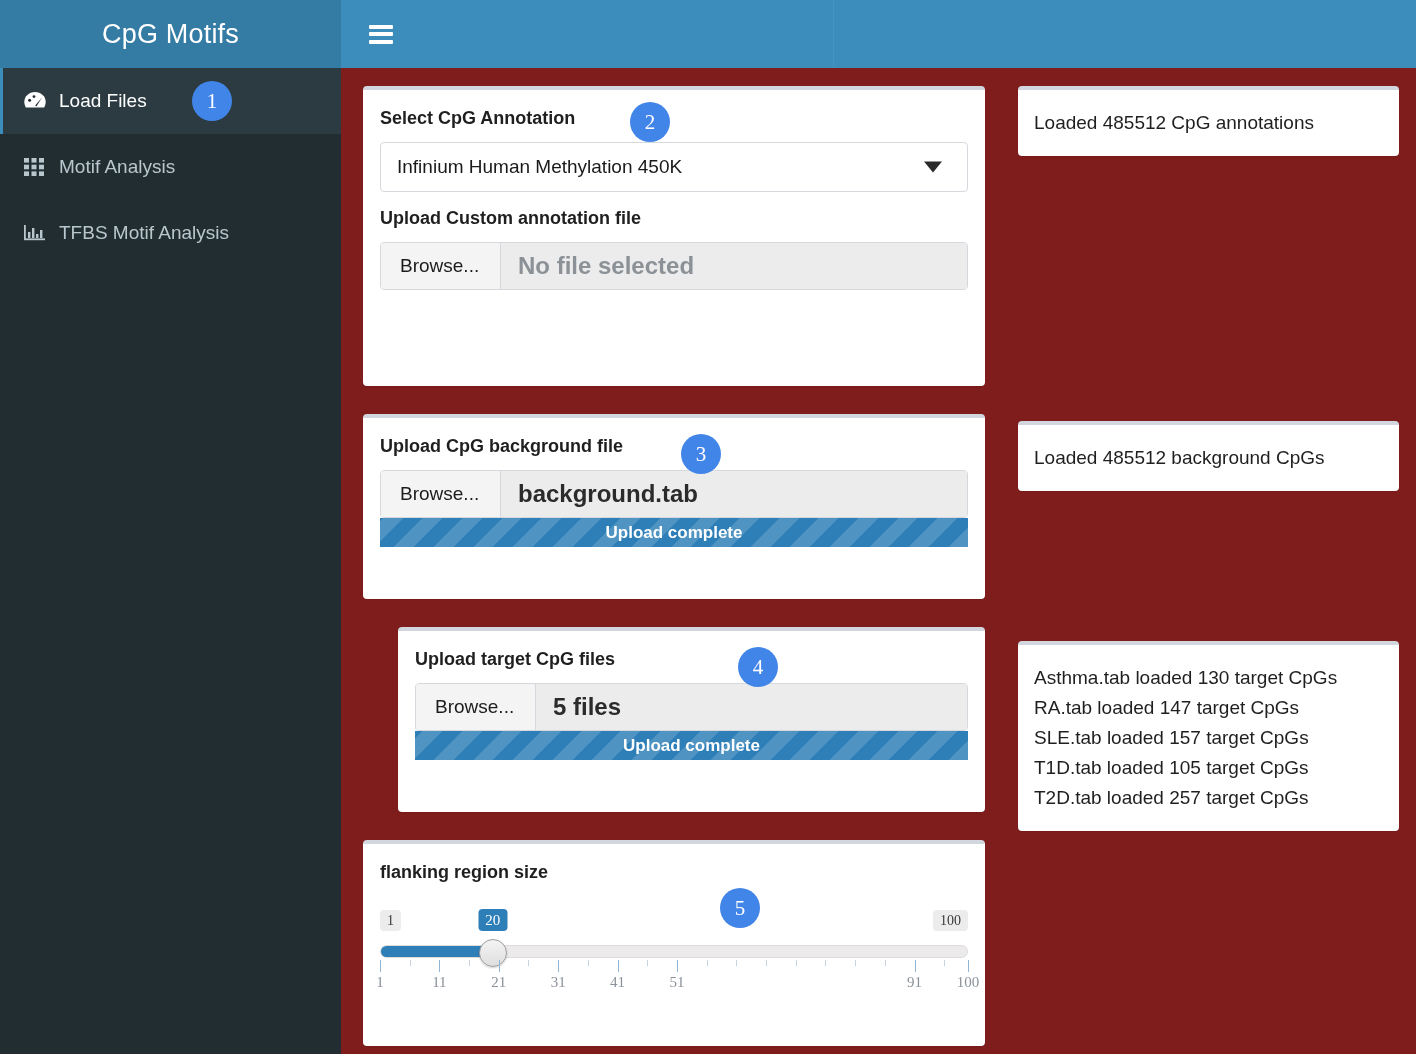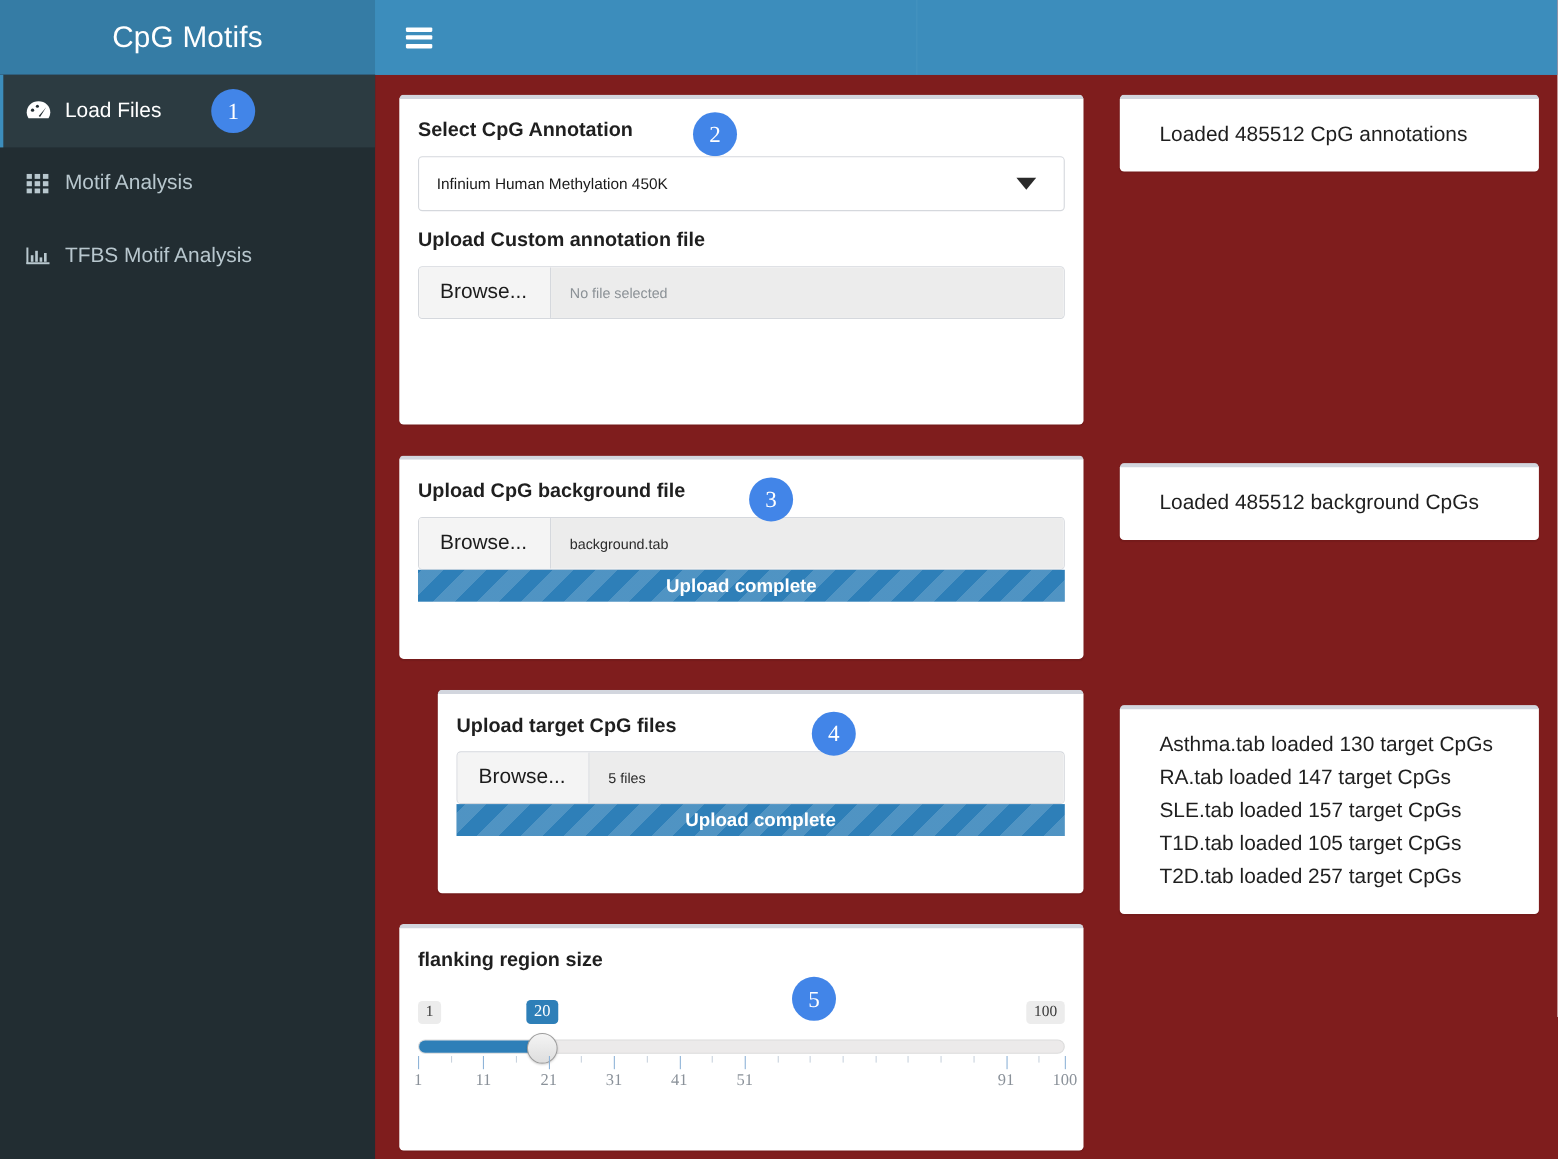--- a/index.html
+++ b/index.html
@@ -172,21 +172,21 @@
   
   .select-box {
     position: relative;
     height: 50px;
     border: 1px solid #d5d8dd;
     border-radius: 4px;
     background: #ffffff;
     display: flex;
     align-items: center;
     padding: 0 16px;
-    font-size: 14px;
+    font-size: 19px;
     color: #1a1a1a;
     cursor: pointer;
   }
   .select-arrow {
     position: absolute;
     right: 25px;
     top: 50%;
     transform: translateY(-50%);
     width: 0; height: 0;
     border-left: 9px solid transparent;
@@ -214,22 +214,23 @@
     color: #1c1c1c;
     border-right: 1px solid #d5d8dd;
     cursor: pointer;
   }
   .file-name {
     flex: 1 1 auto;
     background: #ececec;
     display: flex;
     align-items: center;
     padding-left: 17px;
-    font-size: 13px;
+    font-size: 24px;
     color: #555c62;
+    font-weight: bold;
   }
   .file-name.placeholder { color: #8b9196; }
   .file-name.filled { color: #2b2b2b; }
 
   .progress {
     height: 29px;
     background-color: #2e7fb8;
     background-image: repeating-linear-gradient(
       -45deg,
       rgba(255,255,255,0.16) 0px,
@@ -244,21 +245,21 @@
     font-size: 17px;
     font-weight: bold;
   }
 
   
   .output-box {
     background: #ffffff;
     border-radius: 4px;
     border-top: 4px solid #d2d6de;
     box-shadow: 0 1px 1px rgba(0,0,0,0.08);
-    padding: 18px 36px;
+    padding: 18px 16px;
     font-size: 19px;
     color: #1f1f1f;
     line-height: 30px;
   }
   .output-box div { white-space: nowrap; }
 
   
   .slider-wrap {
     position: relative;
     margin-top: 14px;

